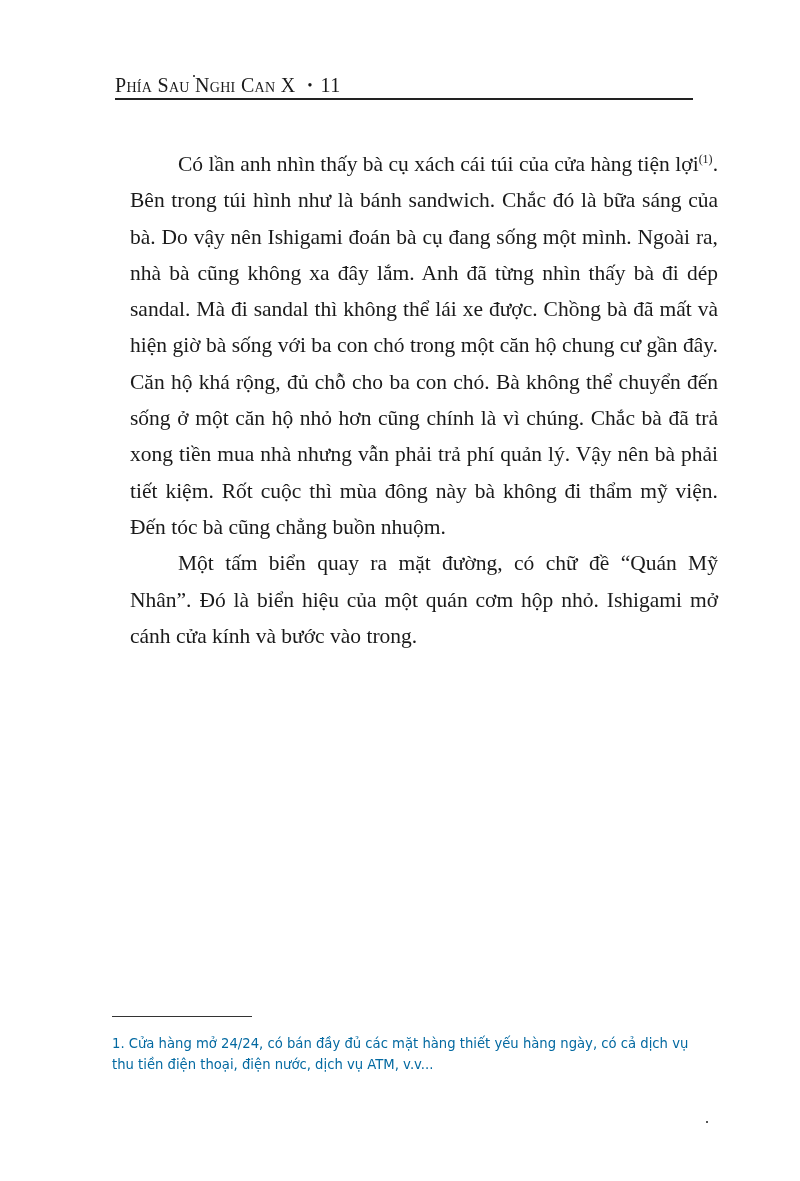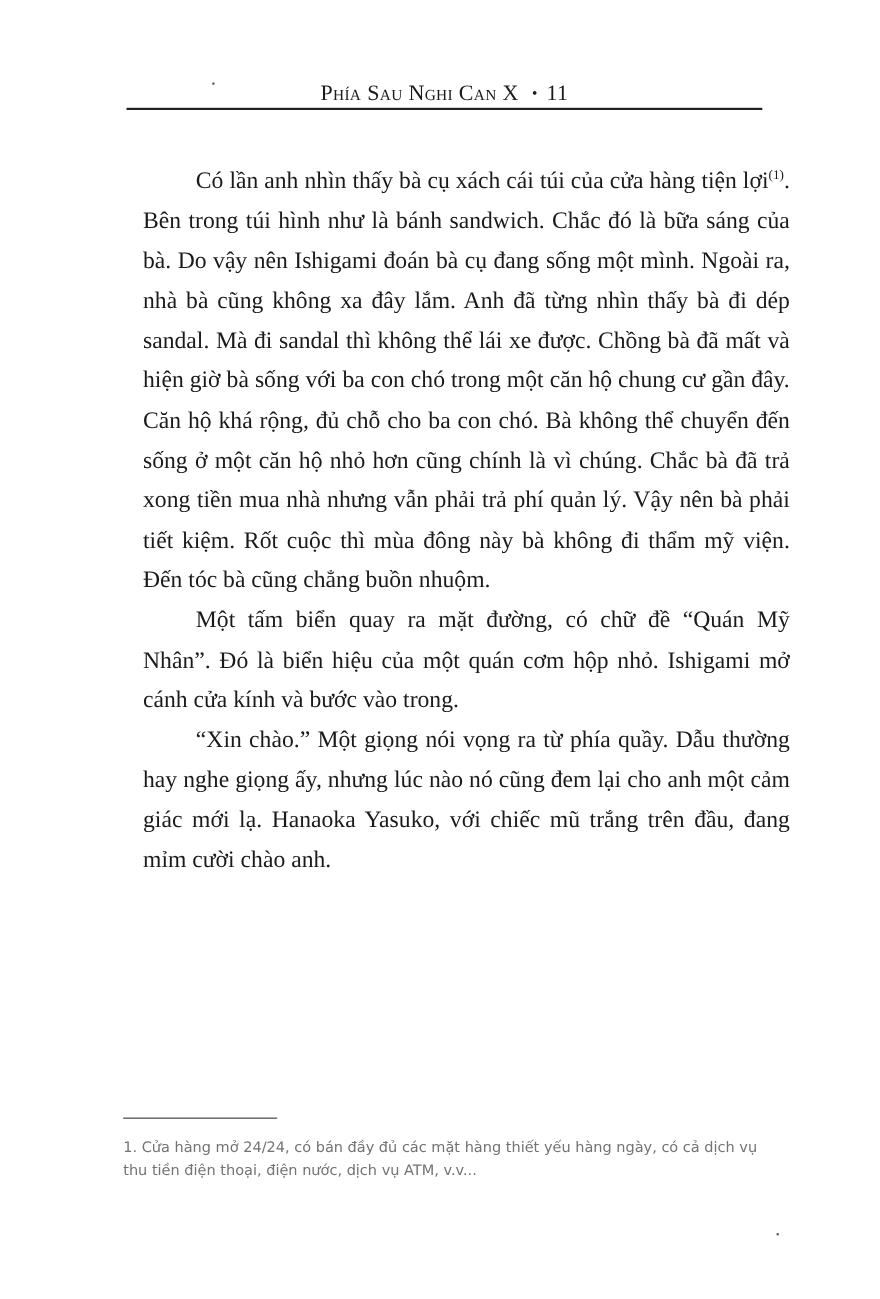--- a/index.html
+++ b/index.html
@@ -14,21 +14,21 @@
       overflow: hidden;
       color: #1a1a1a;
     }
     .running-header {
       position: absolute;
       left: 115px;
       top: 72px;
       width: 578px;
       height: 26px;
       border-bottom: 2px solid #222;
-      text-align: center;
+      text-align: left;
       font-family: "Liberation Serif", "DejaVu Serif", serif;
       font-size: 20px;
       line-height: 26px;
       letter-spacing: 0.3px;
     }
     .running-header .title {
       font-variant: small-caps;
     }
     .running-header .bullet {
       display: inline-block;
@@ -65,39 +65,38 @@
       border-top: 1.5px solid #333;
     }
     .footnote {
       position: absolute;
       left: 112px;
       top: 1033px;
       width: 585px;
       font-family: "DejaVu Sans", "Liberation Sans", sans-serif;
       font-size: 13.2px;
       line-height: 21px;
-      color: #737373;
+      color: #0369a1;
     }
     .speck {
       position: absolute;
       width: 2px;
       height: 2px;
       background: #555;
     }
   </style>
 </head>
 <body>
 
 <div class="running-header">
   <span class="title">Phía Sau Nghi Can X</span><span class="bullet">•</span><span>11</span>
 </div>
 
 <div class="body-text">
   <p><span>Có lần anh nhìn thấy bà cụ xách cái túi của cửa hàng tiện lợi</span><sup>(1)</sup><span>. Bên trong túi hình như là bánh sandwich. Chắc đó là bữa sáng của bà. Do vậy nên Ishigami đoán bà cụ đang sống một mình. Ngoài ra, nhà bà cũng không xa đây lắm. Anh đã từng nhìn thấy bà đi dép sandal. Mà đi sandal thì không thể lái xe được. Chồng bà đã mất và hiện giờ bà sống với ba con chó trong một căn hộ chung cư gần đây. Căn hộ khá rộng, đủ chỗ cho ba con chó. Bà không thể chuyển đến sống ở một căn hộ nhỏ hơn cũng chính là vì chúng. Chắc bà đã trả xong tiền mua nhà nhưng vẫn phải trả phí quản lý. Vậy nên bà phải tiết kiệm. Rốt cuộc thì mùa đông này bà không đi thẩm mỹ viện. Đến tóc bà cũng chẳng buồn nhuộm.</span></p>
   <p>Một tấm biển quay ra mặt đường, có chữ đề “Quán Mỹ Nhân”. Đó là biển hiệu của một quán cơm hộp nhỏ. Ishigami mở cánh cửa kính và bước vào trong.</p>
-  <p>“Xin chào.” Một giọng nói vọng ra từ phía quầy. Dẫu thường hay nghe giọng ấy, nhưng lúc nào nó cũng đem lại cho anh một cảm giác mới lạ. Hanaoka Yasuko, với chiếc mũ trắng trên đầu, đang mỉm cười chào anh.</p>
 </div>
 
 <div class="footnote-rule"></div>
 <div class="footnote">1. Cửa hàng mở 24/24, có bán đầy đủ các mặt hàng thiết yếu hàng ngày, có cả dịch vụ thu tiền điện thoại, điện nước, dịch vụ ATM, v.v...</div>
 
 <div class="speck" style="left:193px;top:75px;"></div>
 <div class="speck" style="left:706px;top:1121px;"></div>
 
 </body></html>

